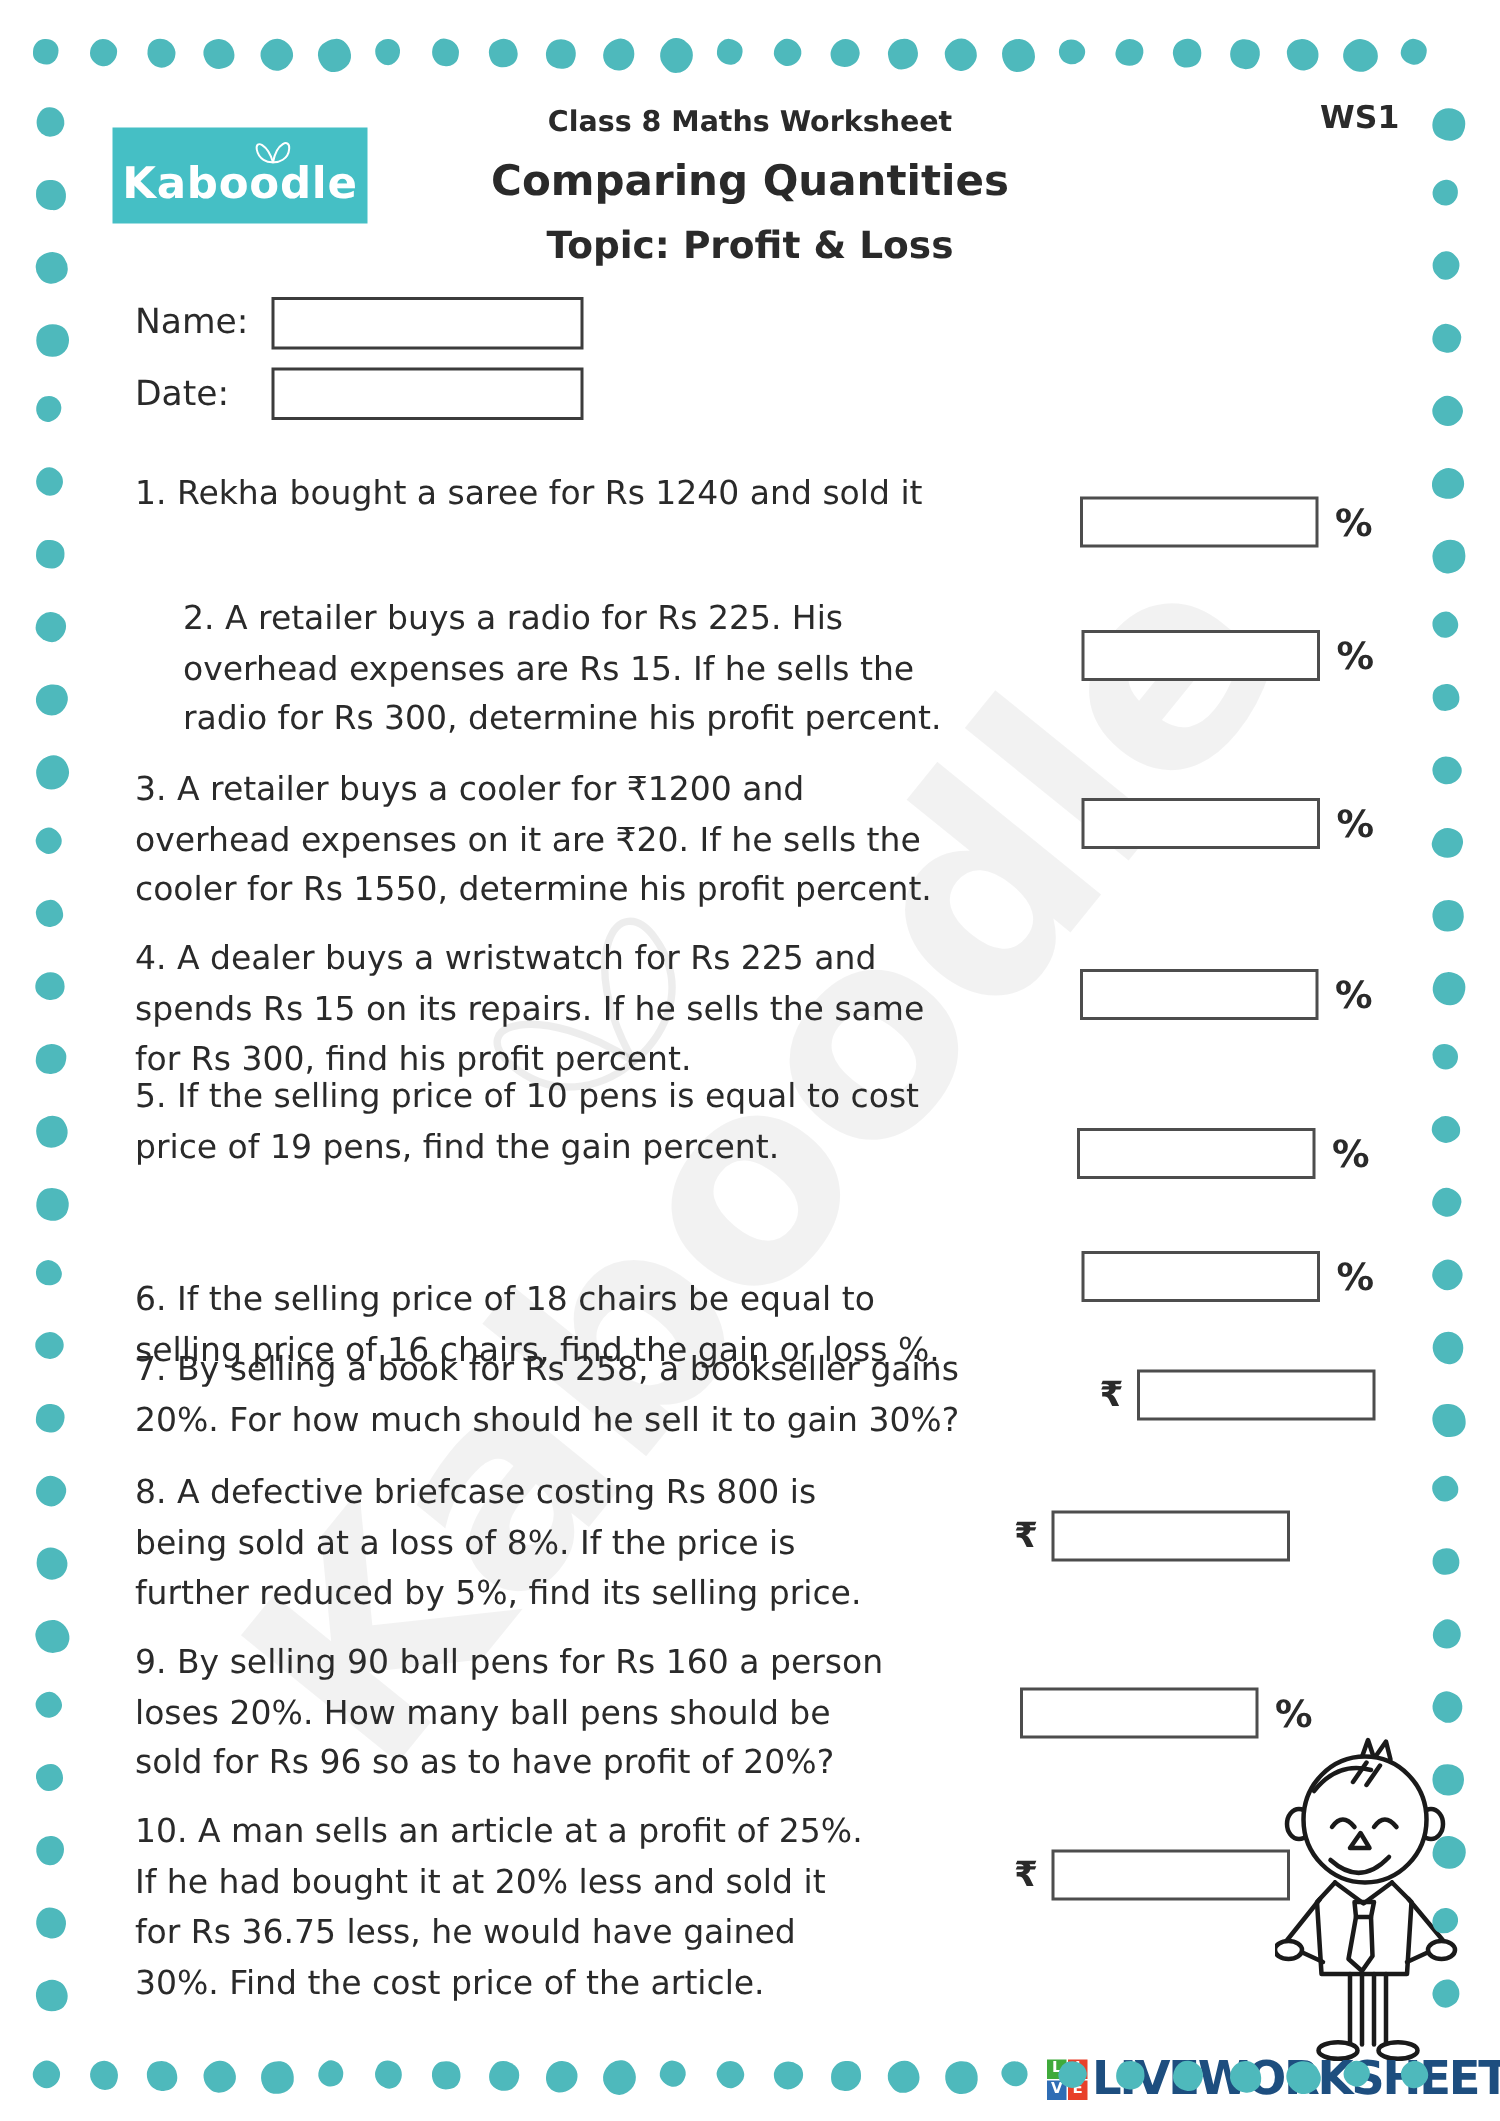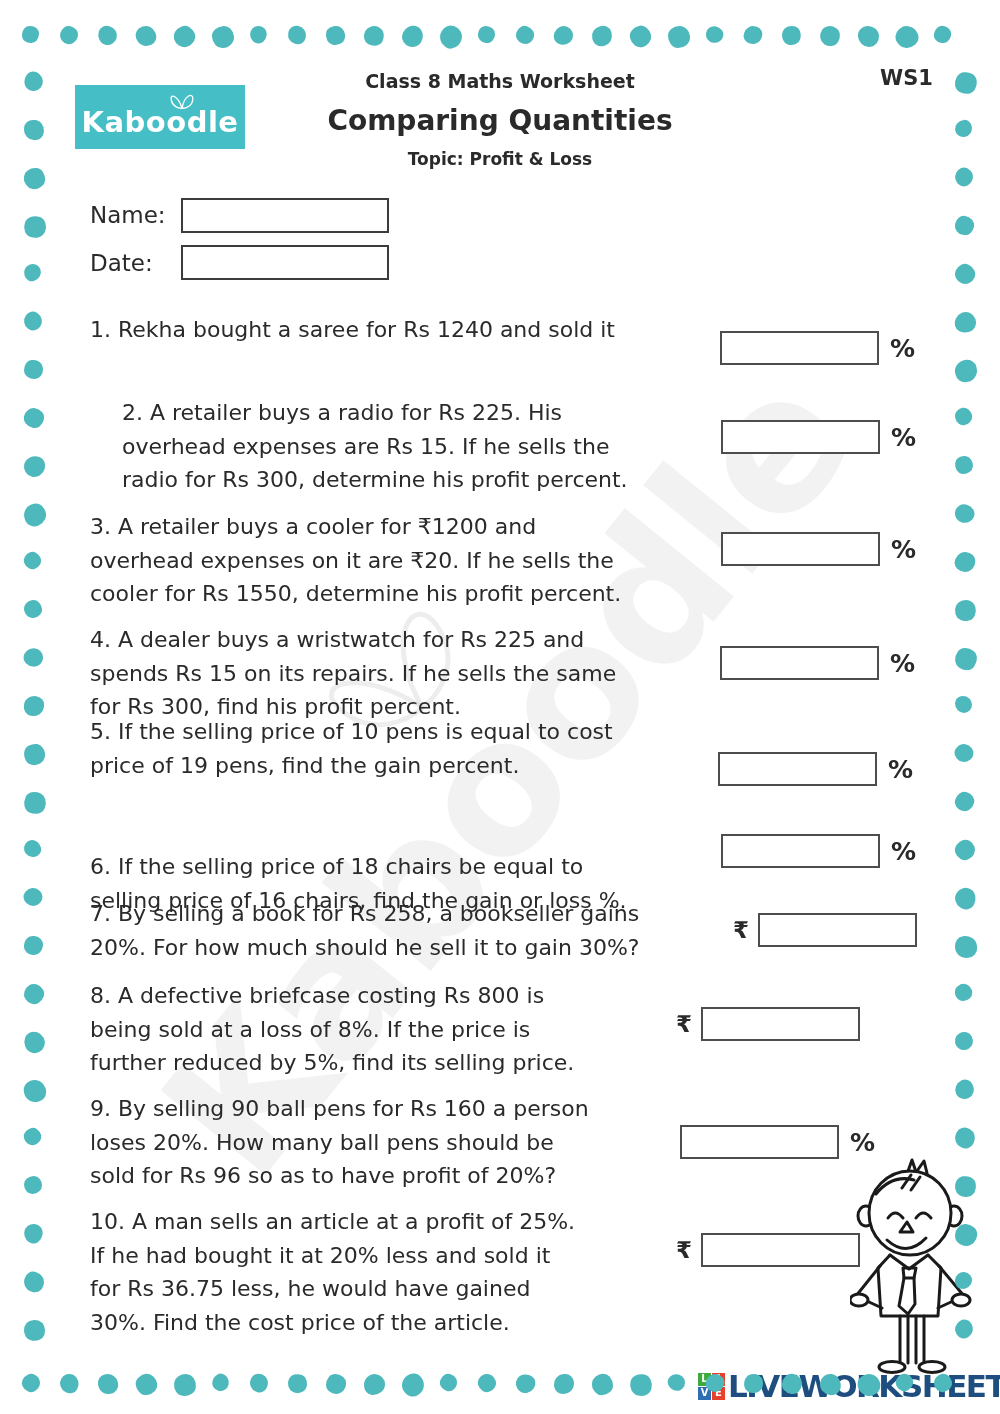--- a/index.html
+++ b/index.html
@@ -13,21 +13,21 @@
   
   .dot{position:absolute;background:#4eb9bc;}
   
   .logo{position:absolute;left:75px;top:85px;width:170px;height:64px;background:#45bfc5;
         display:flex;align-items:flex-end;justify-content:center;}
   .logo-text{color:#fff;font-size:29px;font-weight:600;line-height:1;padding-bottom:12px;letter-spacing:0.5px;}
   .logo-fly{position:absolute;left:92px;top:4px;}
   .hdr-center{position:absolute;left:250px;top:70px;width:500px;text-align:center;}
   .hdr-line1{font-size:19px;font-weight:600;}
   .hdr-line2{font-size:28px;font-weight:600;margin-top:12px;}
-  .hdr-line3{font-size:17px;font-weight:600;margin-top:12px;}
+  .hdr-line3{font-size:25px;font-weight:600;margin-top:12px;}
   .ws-label{position:absolute;left:880px;top:66px;font-size:21px;font-weight:700;}
   
   .fld-label{position:absolute;font-size:23px;font-weight:500;}
   .fld-box{position:absolute;width:208px;height:35px;border:2px solid #3c3c3c;background:#fff;
         font-size:20px;padding:2px 8px;box-sizing:border-box;font-family:inherit;}
   
   .q{position:absolute;left:90px;width:660px;}
   .qline{font-size:22px;line-height:33.5px;white-space:nowrap;font-weight:500;}
   .ans{position:absolute;display:flex;align-items:center;}
   .ans-box{width:143px;height:28px;border:2px solid #4d4d4d;background:#fff;font-size:18px;

